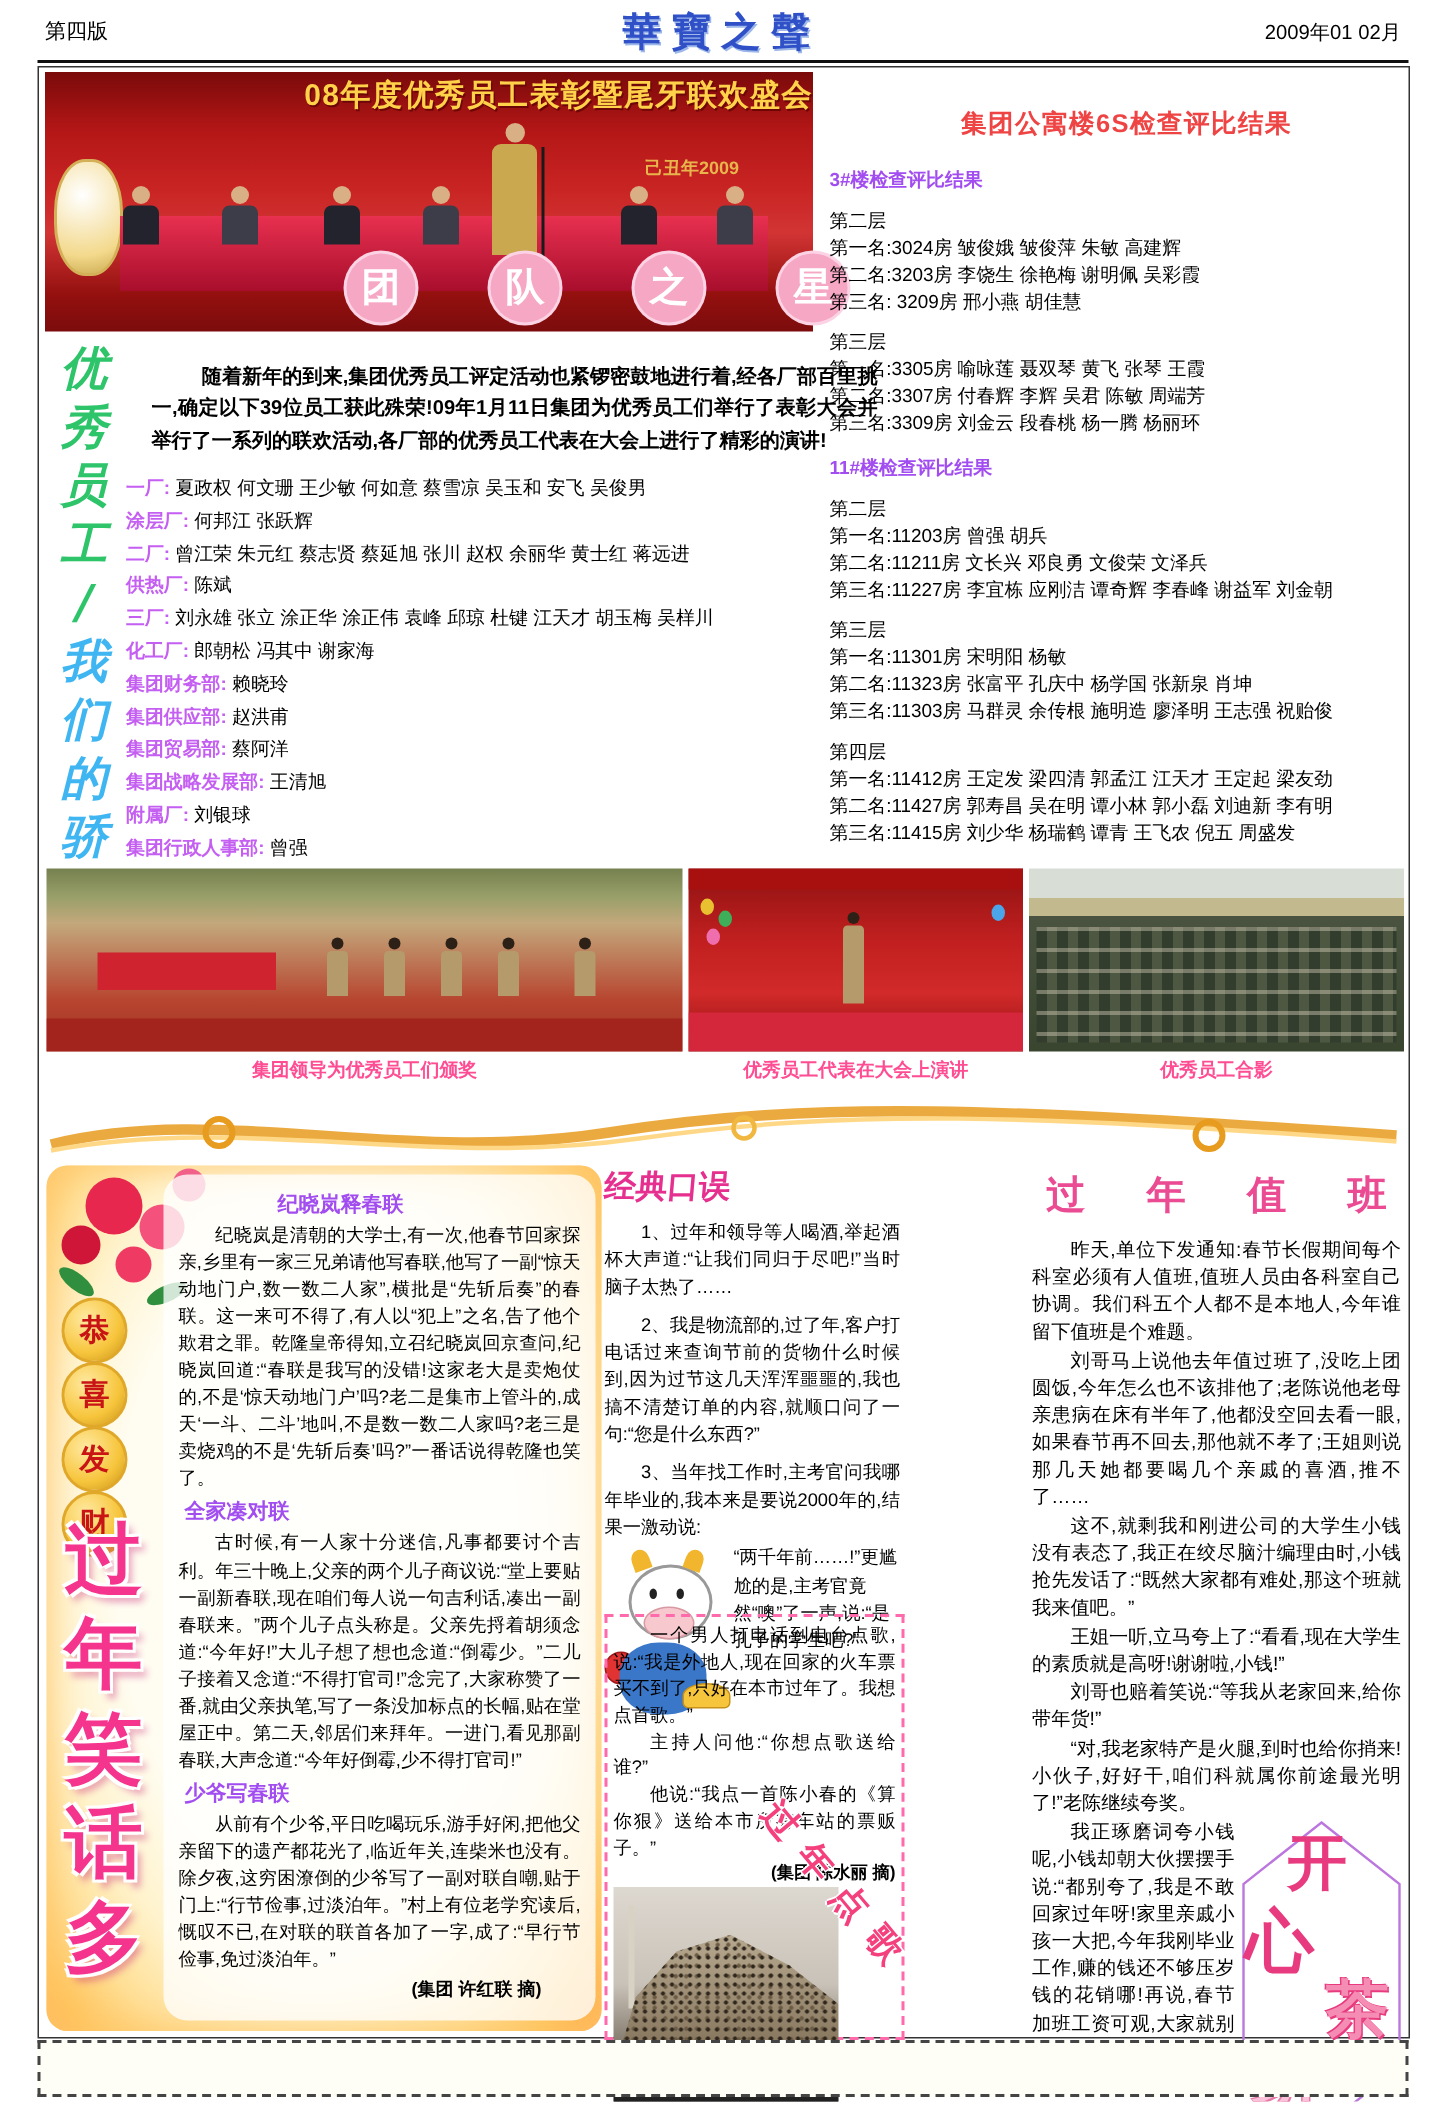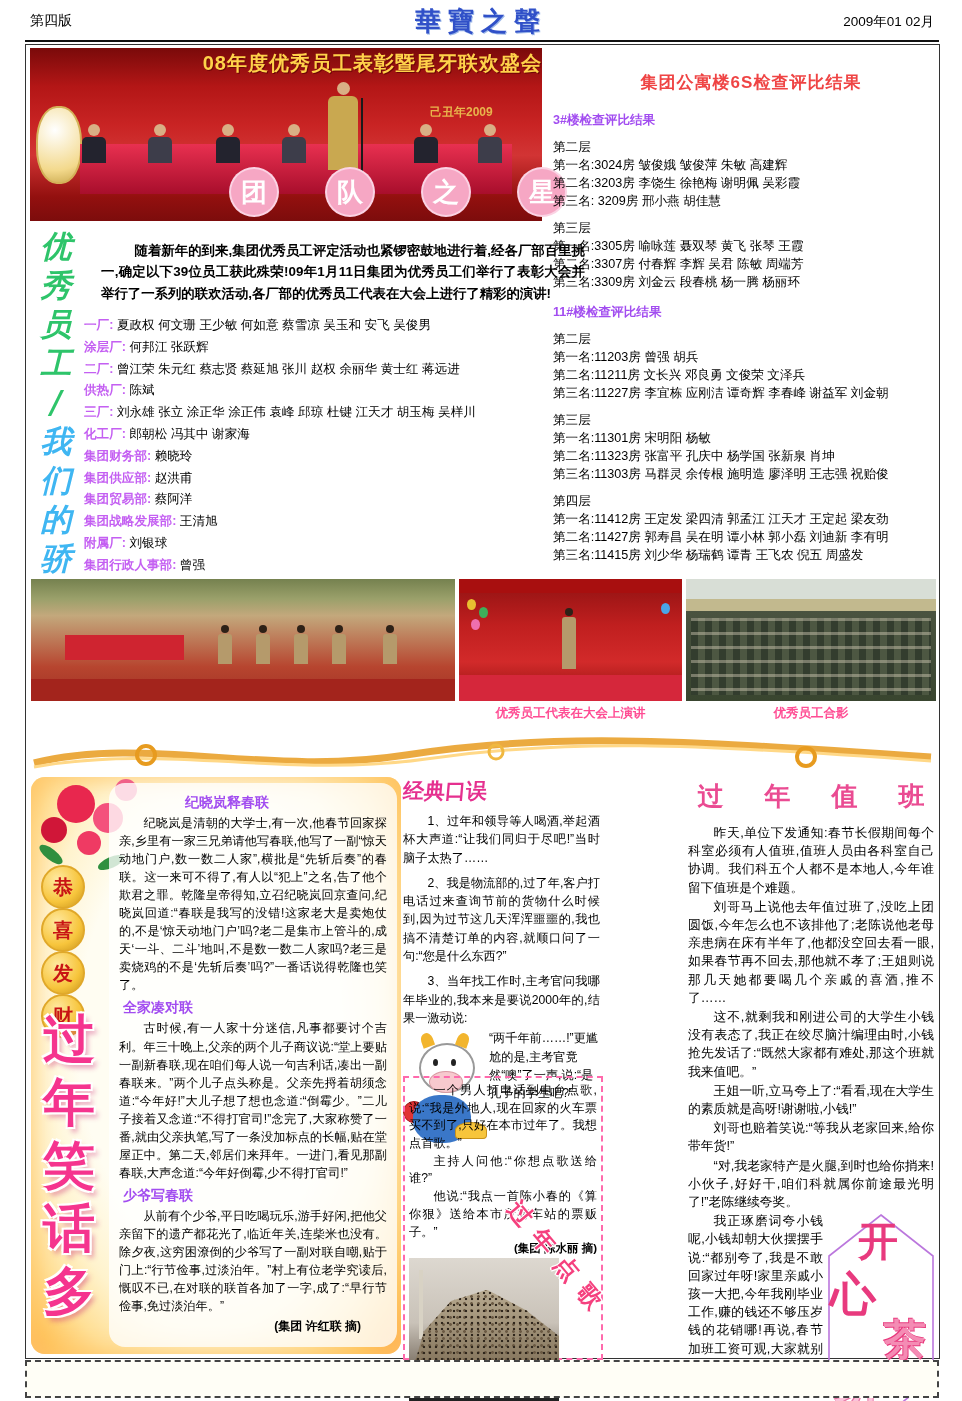--- a/index.html
+++ b/index.html
@@ -305,20 +305,21 @@
     <div class="balloon" style="left:202px;top:24px;background:#4aa6e8"></div>
     <div class="pfig" style="left:46%;top:24%">
         <div class="h"></div>
         <div class="b" style="height:52px"></div>
       </div>
     <div class="p2-table"></div>
   </div>
   <div class="abs ph ph3">
     <div class="crowd"></div>
   </div>
+  <div class="abs cap cap1">集团领导为优秀员工们颁奖</div>
   <div class="abs cap cap2">优秀员工代表在大会上演讲</div>
   <div class="abs cap cap3">优秀员工合影</div>
 
   <div class="abs divider">
     <svg width="913" height="44" viewBox="0 0 913 44">
       <path d="M8 30 C120 2 240 44 380 22 S640 6 905 24" stroke="#e79b1f" stroke-width="7" fill="none" opacity="0.85"></path>
       <path d="M8 34 C140 10 260 46 400 26 S660 10 905 28" stroke="#ffd887" stroke-width="3" fill="none"></path>
       <circle cx="120" cy="22" r="9" fill="none" stroke="#e79b1f" stroke-width="4"></circle>
       <circle cx="470" cy="19" r="7" fill="none" stroke="#f0b840" stroke-width="3"></circle>
       <circle cx="780" cy="24" r="9" fill="none" stroke="#e79b1f" stroke-width="4"></circle>

